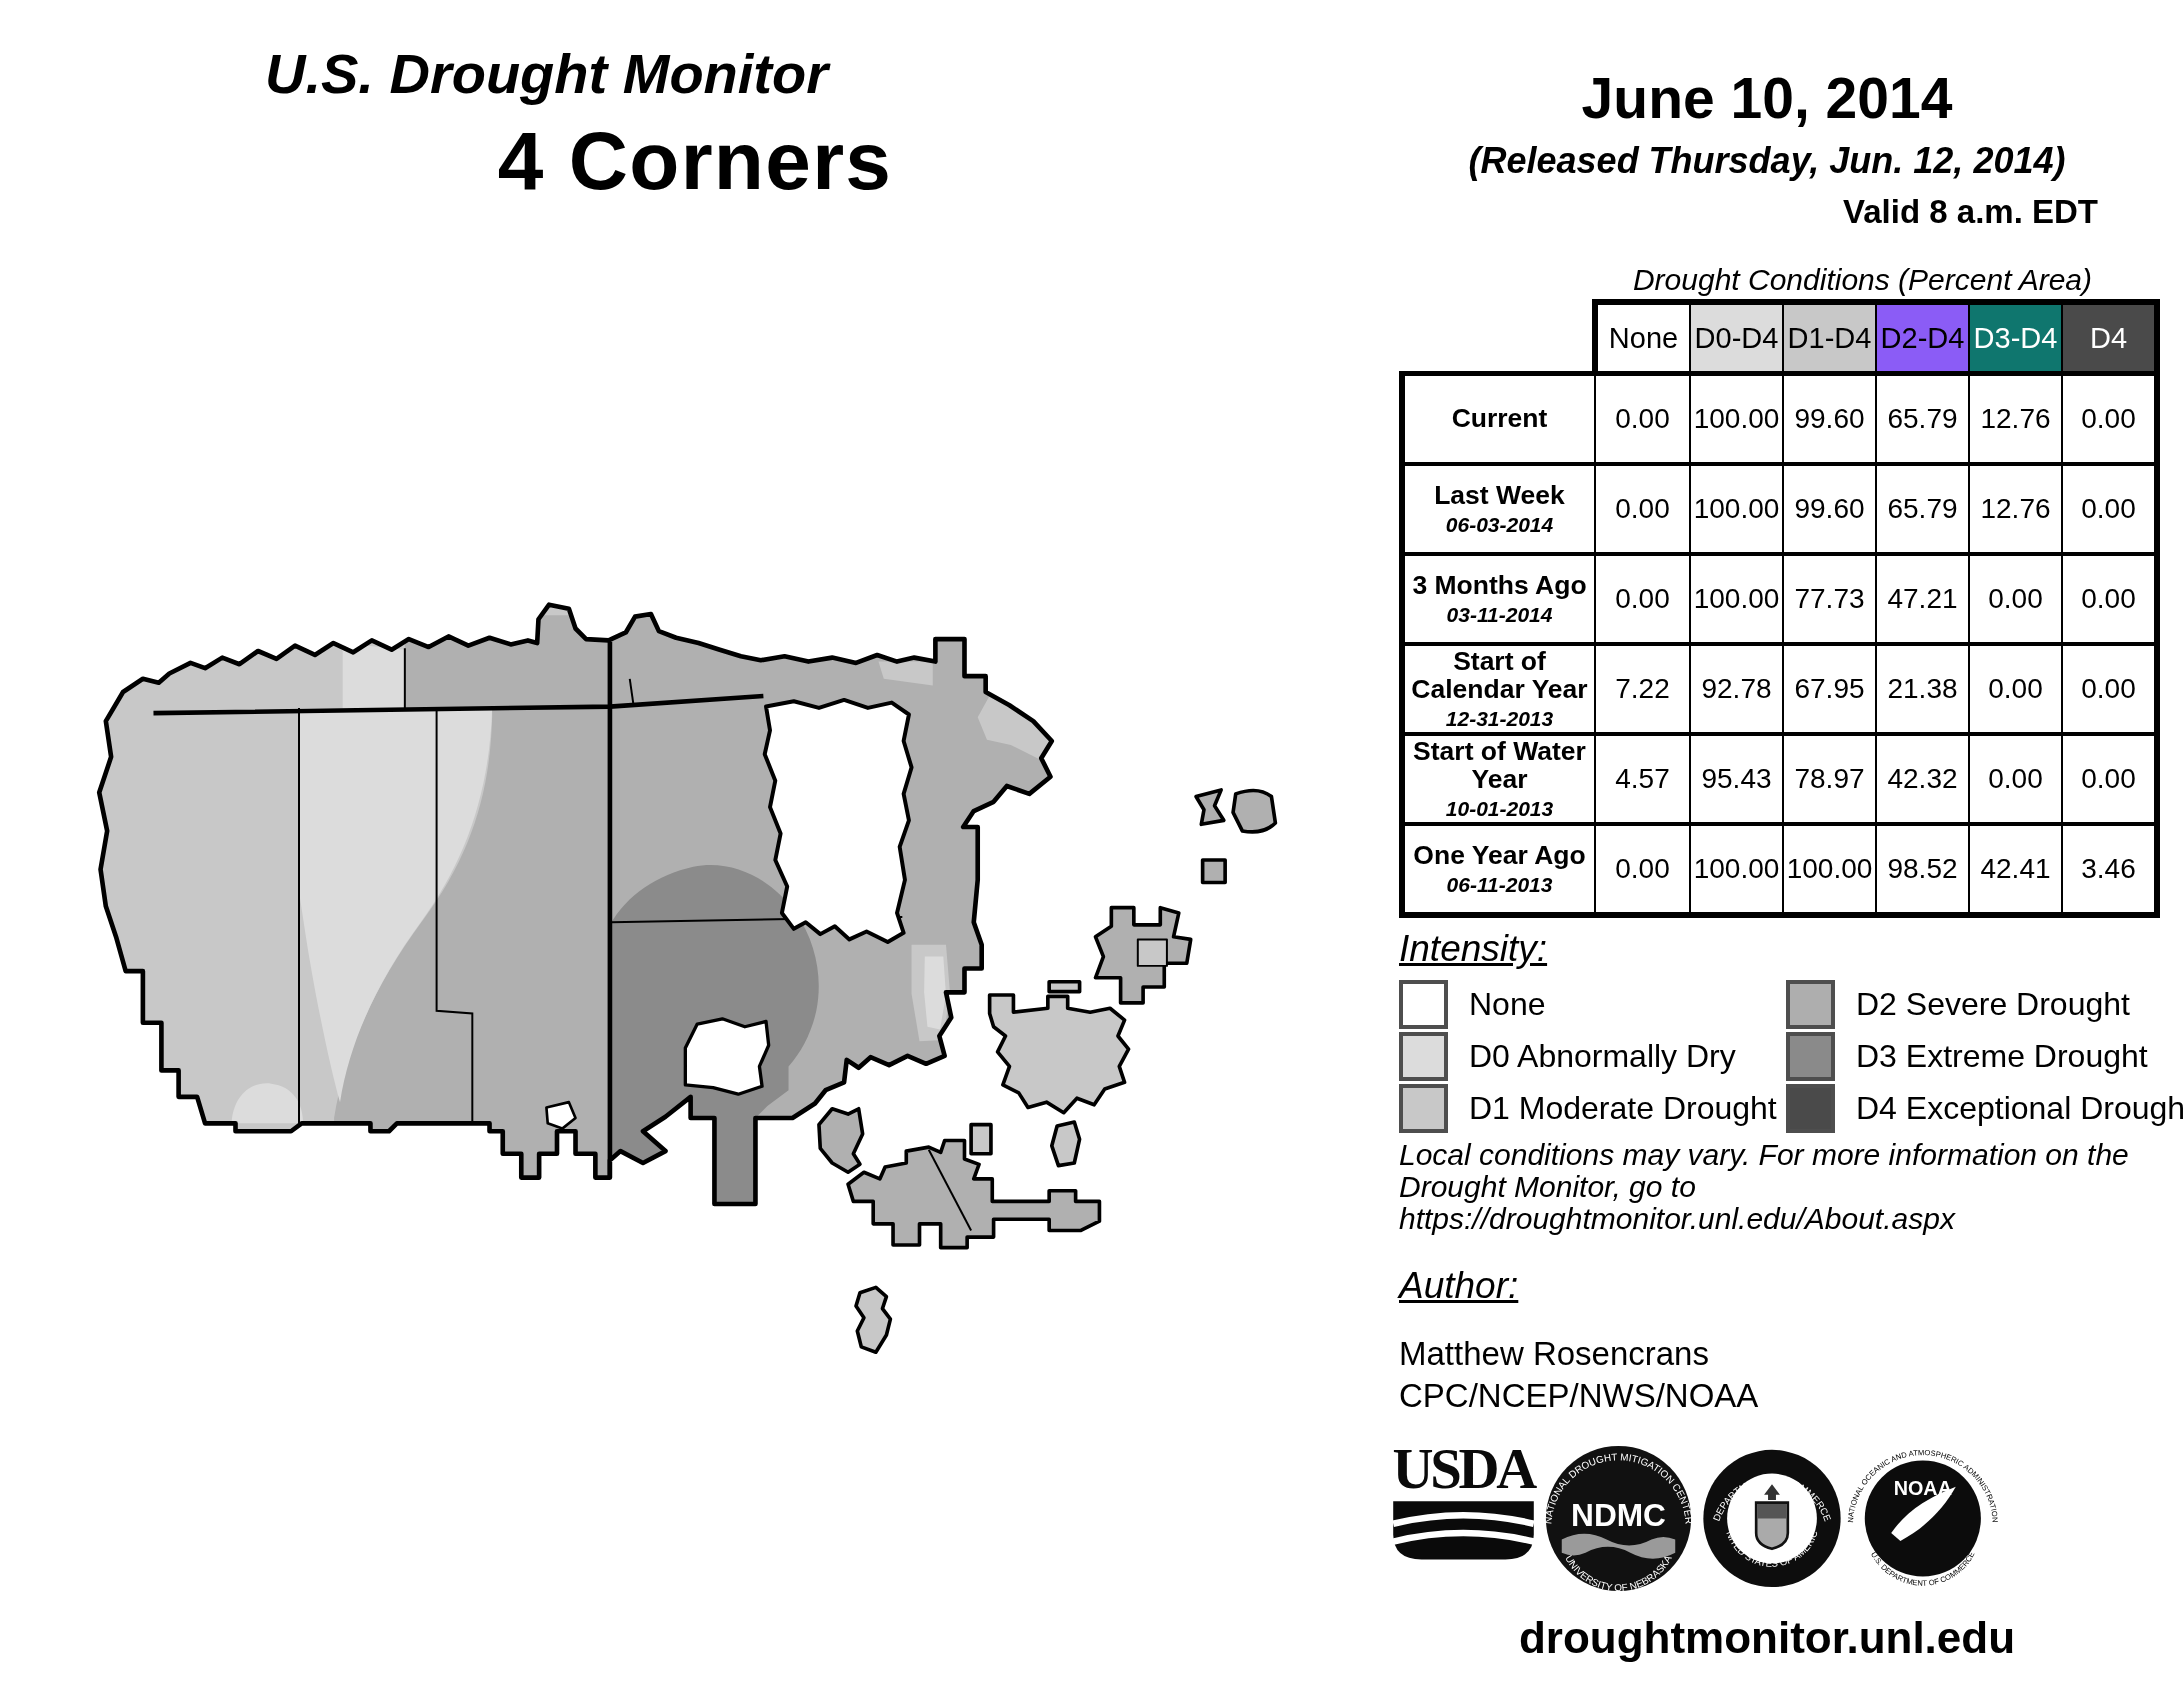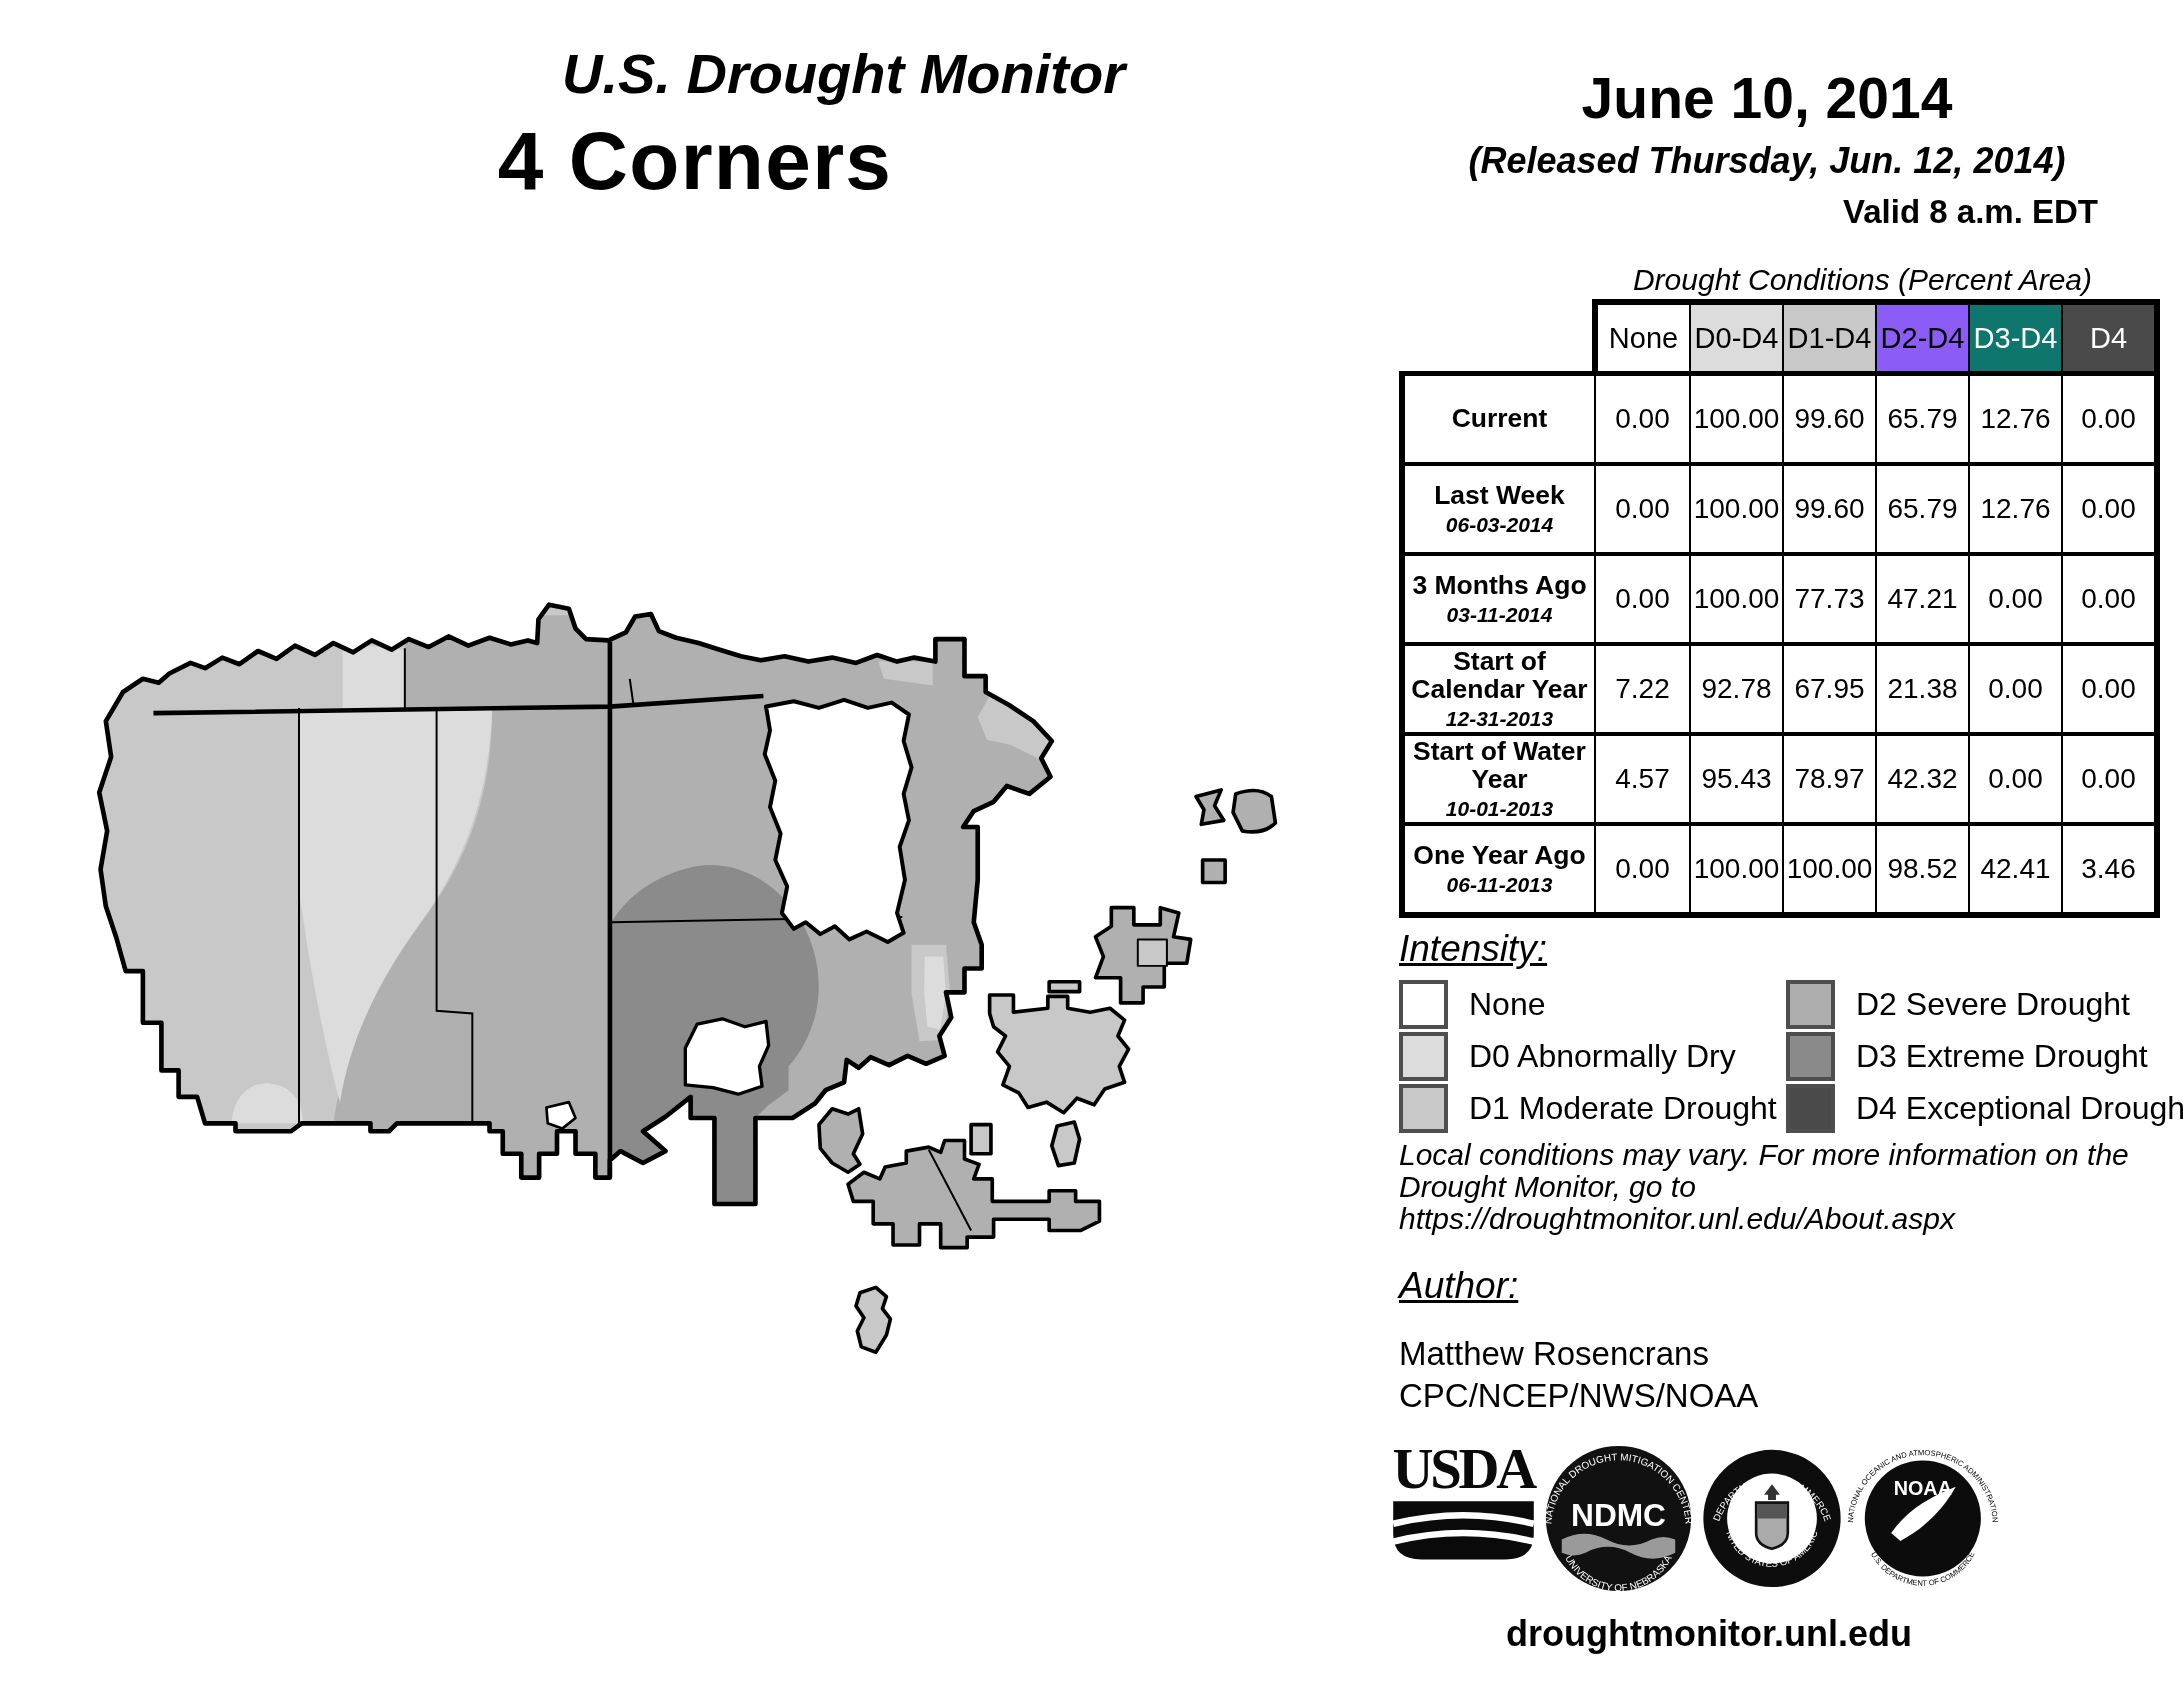--- a/index.html
+++ b/index.html
@@ -1,20 +1,20 @@
 <!DOCTYPE html>
 <html style="font-size:10.6px"><head>
 <meta charset="utf-8">
 <style>
   html,body{margin:0;padding:0;background:#fff;}
   .page{position:relative;width:2183px;height:1687px;background:#ffffff;overflow:hidden;
         font-family:"Liberation Sans",sans-serif;color:#000;}
   .abs{position:absolute;}
   
-  .title1{left:265px;top:41px;width:860px;text-align:right;font-size:56px;font-weight:bold;font-style:italic;}
+  .title1{left:265px;top:41px;width:860px;text-align:left;font-size:56px;font-weight:bold;font-style:italic;}
   .title2{left:265px;top:114px;width:860px;text-align:center;font-size:82px;font-weight:bold;letter-spacing:1.3px;}
   .hdate{left:1436px;top:65px;width:662px;text-align:center;font-size:57px;font-weight:bold;}
   .hrel{left:1403px;top:140px;width:728px;text-align:center;font-size:36px;font-weight:bold;font-style:italic;}
   .hvalid{left:1436px;top:193px;width:662px;text-align:right;font-size:33px;font-weight:bold;}
   .tcaption{left:1588px;top:263px;width:549px;text-align:center;font-size:30px;font-style:italic;}
   
   .dm-table{left:1399px;top:299px;}
   table{border-collapse:collapse;table-layout:fixed;}
   td,th{padding:0;text-align:center;vertical-align:middle;font-weight:normal;}
   .corner{border:0;width:189px;}
@@ -37,21 +37,21 @@
   .lg-sw{width:41px;height:41px;border:4px solid #4e4e4e;margin-right:21px;flex:0 0 auto;}
   .lg-lab{font-size:32px;white-space:nowrap;}
   
   .notes{left:1399px;top:1139px;width:781px;font-size:30px;font-style:italic;line-height:1.06;}
   .notes span{display:block;}
   .au-head{left:1399px;top:1265px;font-size:37px;font-style:italic;text-decoration:underline;}
   .au-name{left:1399px;top:1335px;font-size:33px;}
   .au-org{left:1399px;top:1377px;font-size:33px;}
   
   .logos{left:1389px;top:1430px;width:754px;height:173px;display:flex;align-items:center;}
-  .url{left:1345px;top:1613px;width:728px;text-align:center;font-size:36px;font-weight:bold;}
+  .url{left:1403px;top:1613px;width:728px;text-align:center;font-size:44px;font-weight:bold;}
   .usda-txt{font-family:"Liberation Serif",serif;font-weight:bold;}
   svg text{font-family:"Liberation Sans",sans-serif;}
   .map-svg{left:0;top:0;}
 </style>
 </head>
 <body>
 
 <div class="page">
 
   <svg class="abs map-svg" width="2183" height="1687" viewBox="0 0 3300 2550">

